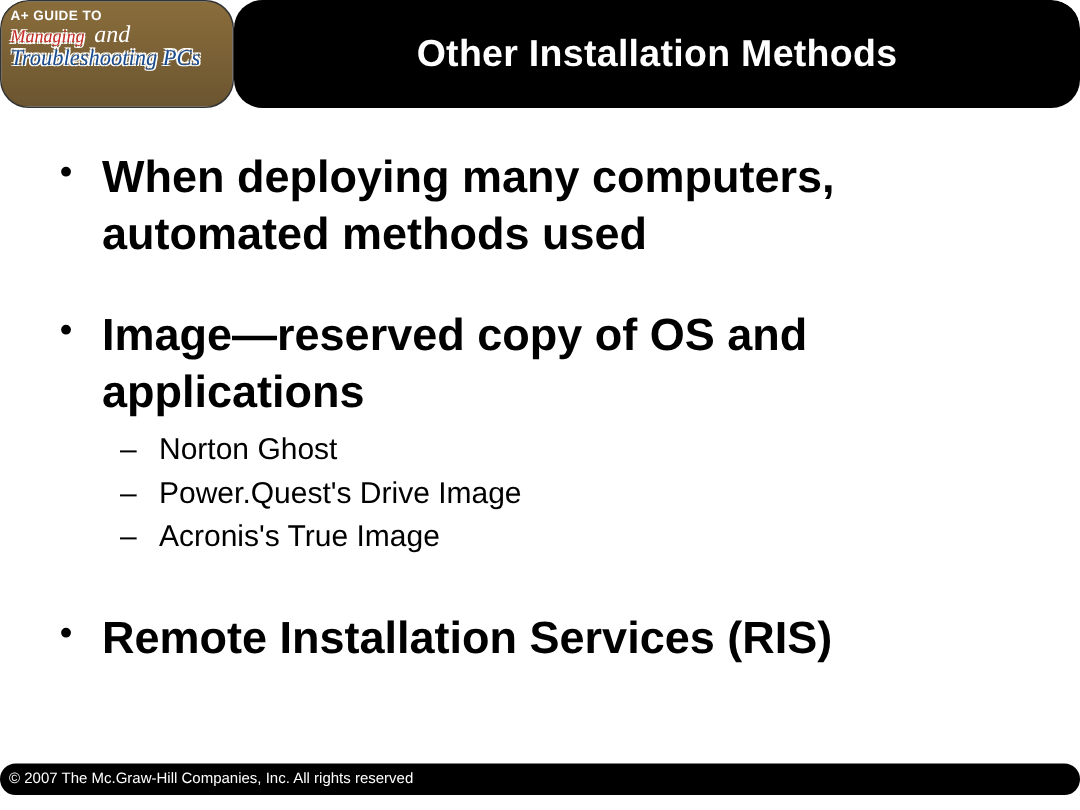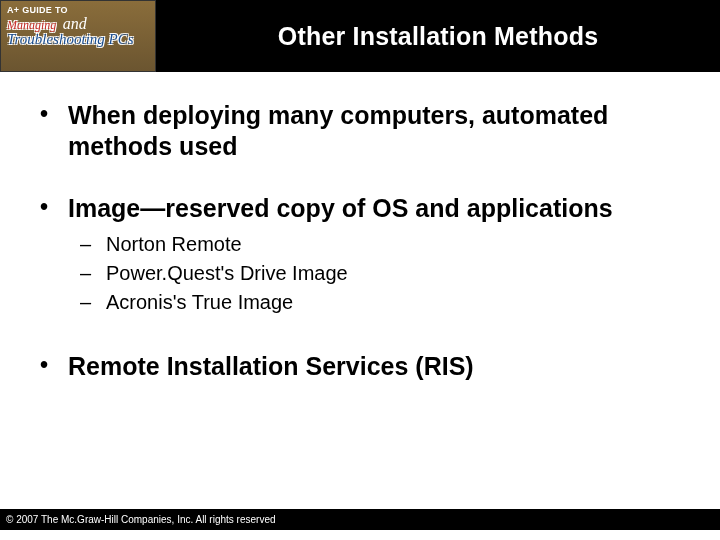--- a/index.html
+++ b/index.html
@@ -1,15 +1,15 @@
 <!DOCTYPE html>
 <html><head>
   <meta charset="utf-8">
   <style>
-    * { margin: 0; padding: 0; box-sizing: border-box; }
+    * { margin: 0; padding: 0; box-sizing: border-box; border-radius: 19px; }
     body {
       width: 720px;
       height: 540px;
       background: #ffffff;
       font-family: Verdana, Geneva, sans-serif;
       position: relative;
       overflow: hidden;
     }
     .header {
       display: flex;
@@ -74,21 +74,21 @@
       margin-bottom: 30px;
     }
     .bullet-dot {
       width: 28px;
       flex-shrink: 0;
       font-size: 23px;
       font-weight: bold;
       line-height: 1.25;
     }
     .bullet-text {
-      font-size: 25px;
+      font-size: 30px;
       font-weight: bold;
       line-height: 1.25;
       color: #000;
     }
     .sub-list {
       margin-left: 40px;
       margin-top: 6px;
     }
     .sub-item {
       display: flex;
@@ -142,21 +142,21 @@
   </div>
 
   <div class="bullet-main" style="margin-bottom:6px;">
     <div class="bullet-dot">•</div>
     <div class="bullet-text">Image—reserved copy of OS and applications</div>
   </div>
 
   <div class="sub-list">
     <div class="sub-item">
       <div class="sub-dash">–</div>
-      <div>Norton Remote</div>
+      <div>Norton Ghost</div>
     </div>
     <div class="sub-item">
       <div class="sub-dash">–</div>
       <div>Power.Quest's Drive Image</div>
     </div>
     <div class="sub-item">
       <div class="sub-dash">–</div>
       <div>Acronis's True Image</div>
     </div>
   </div>

